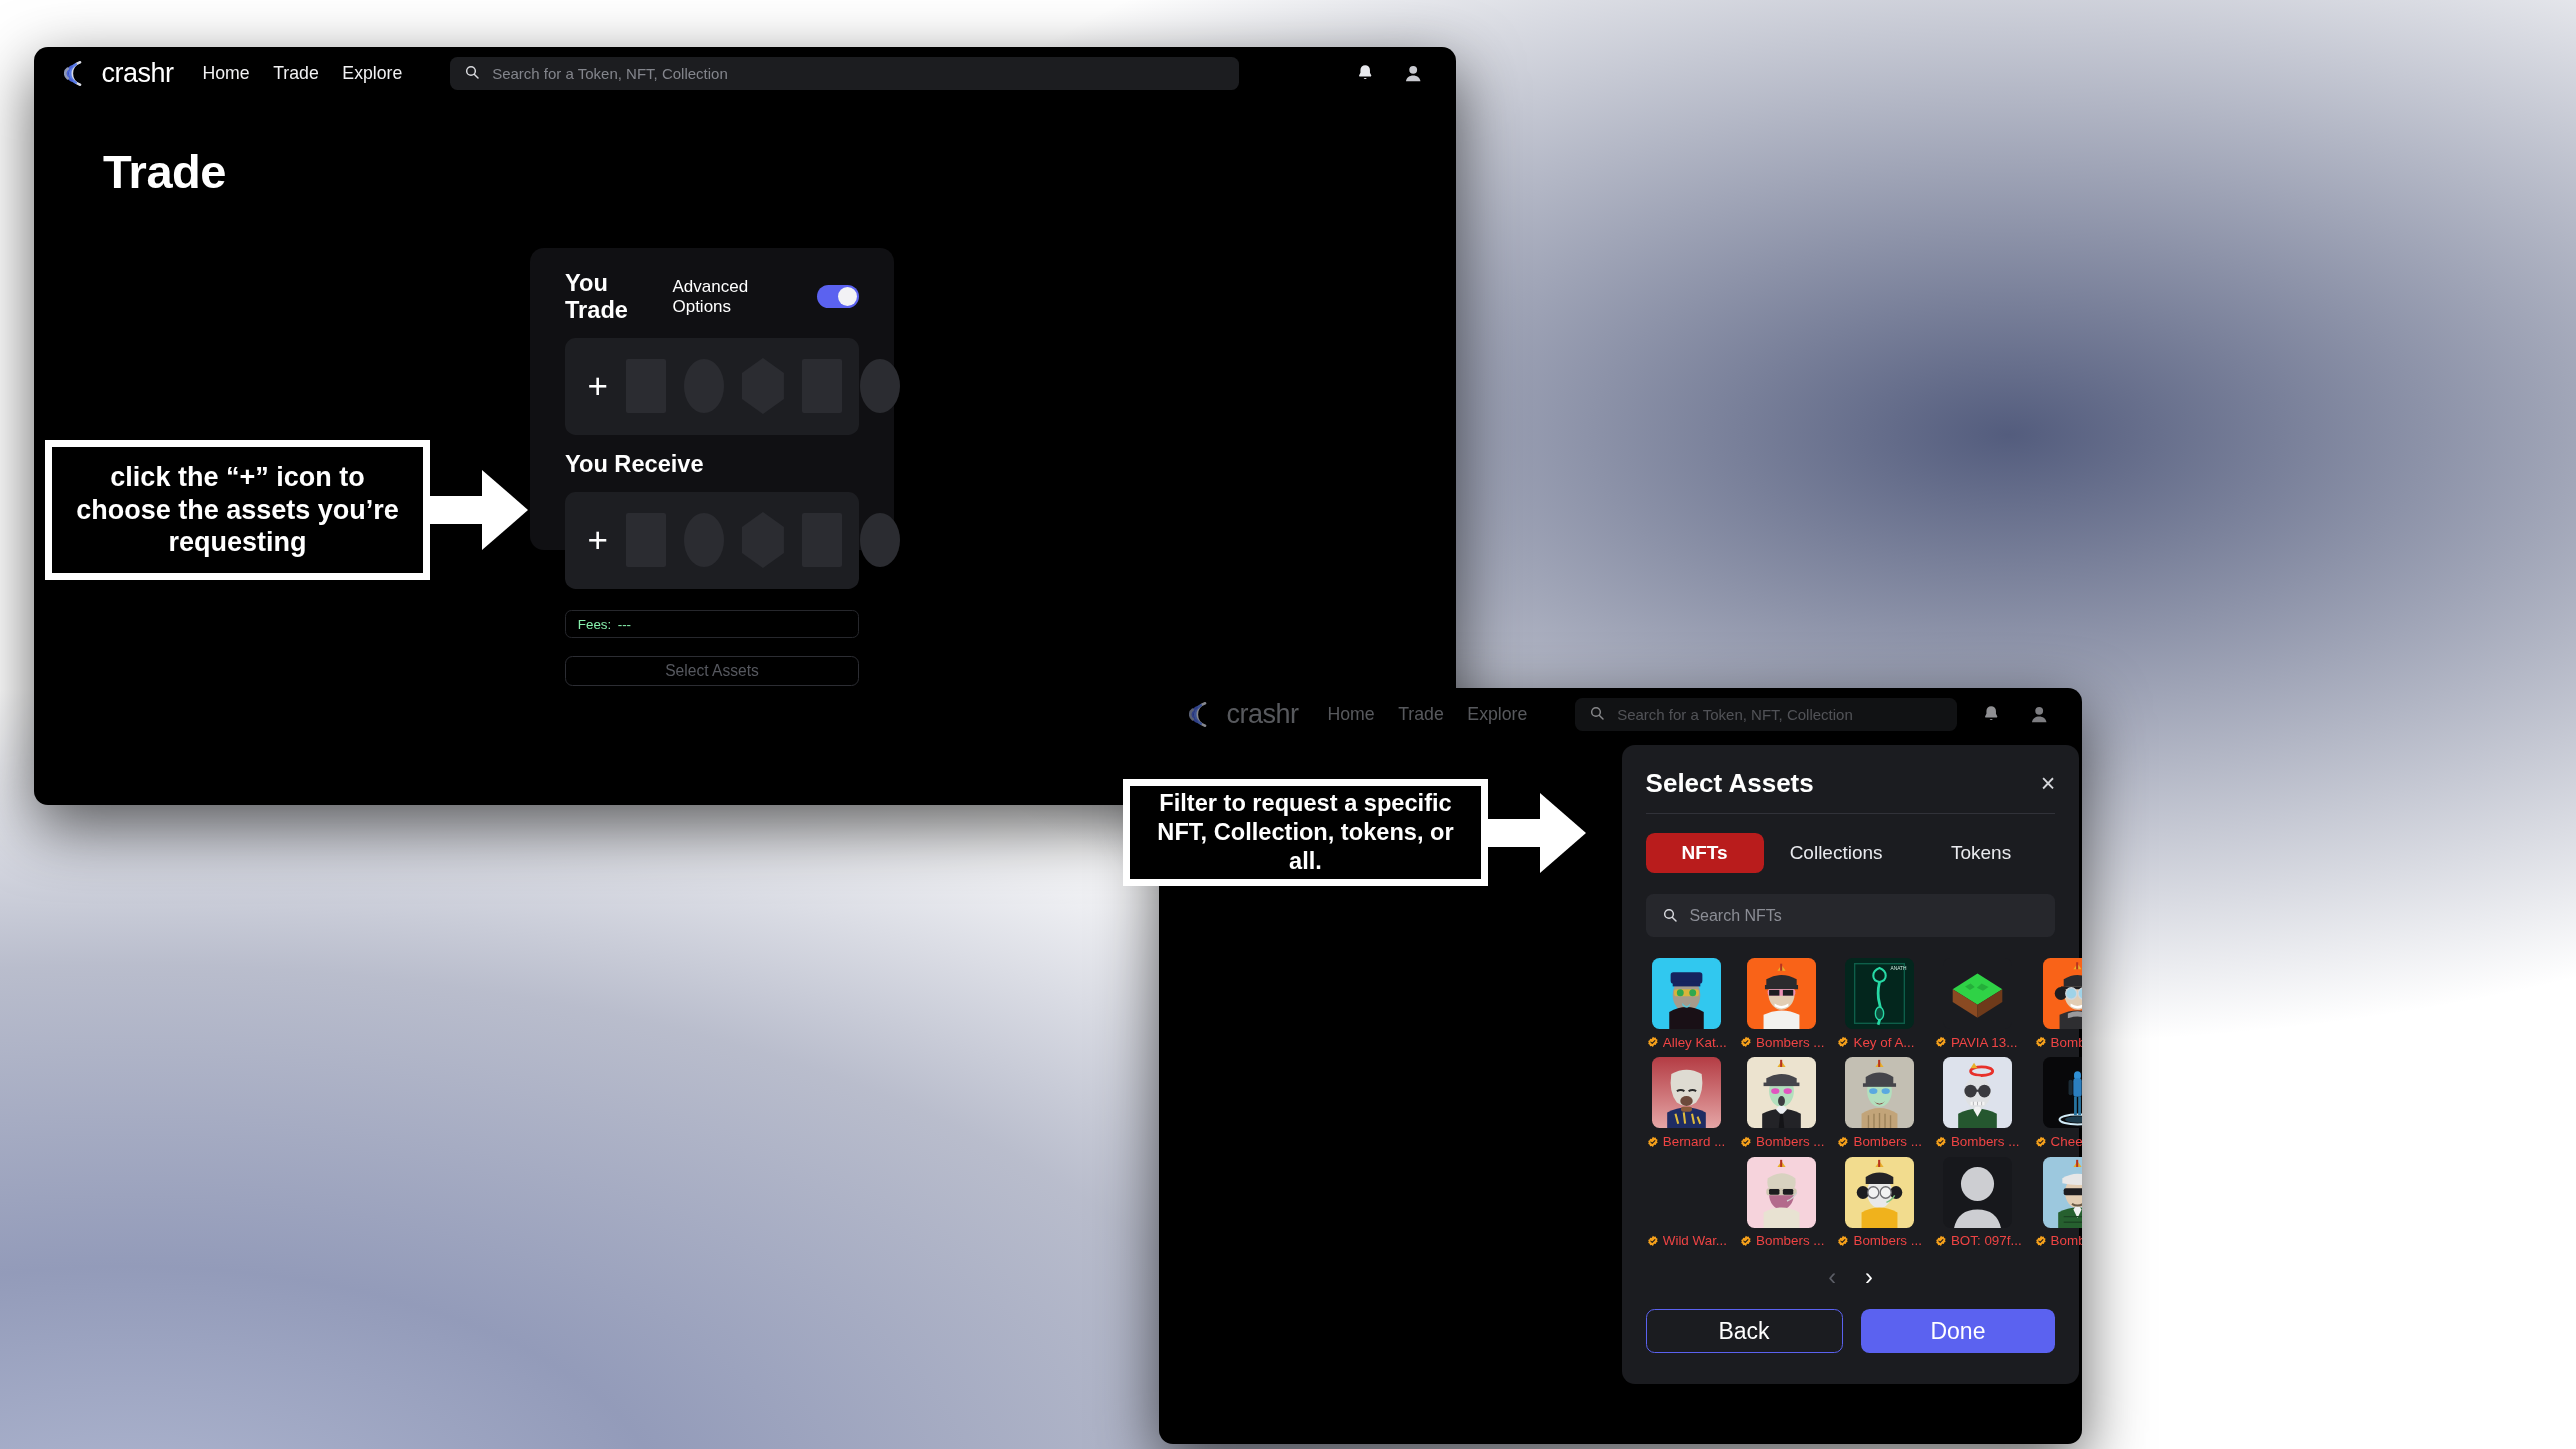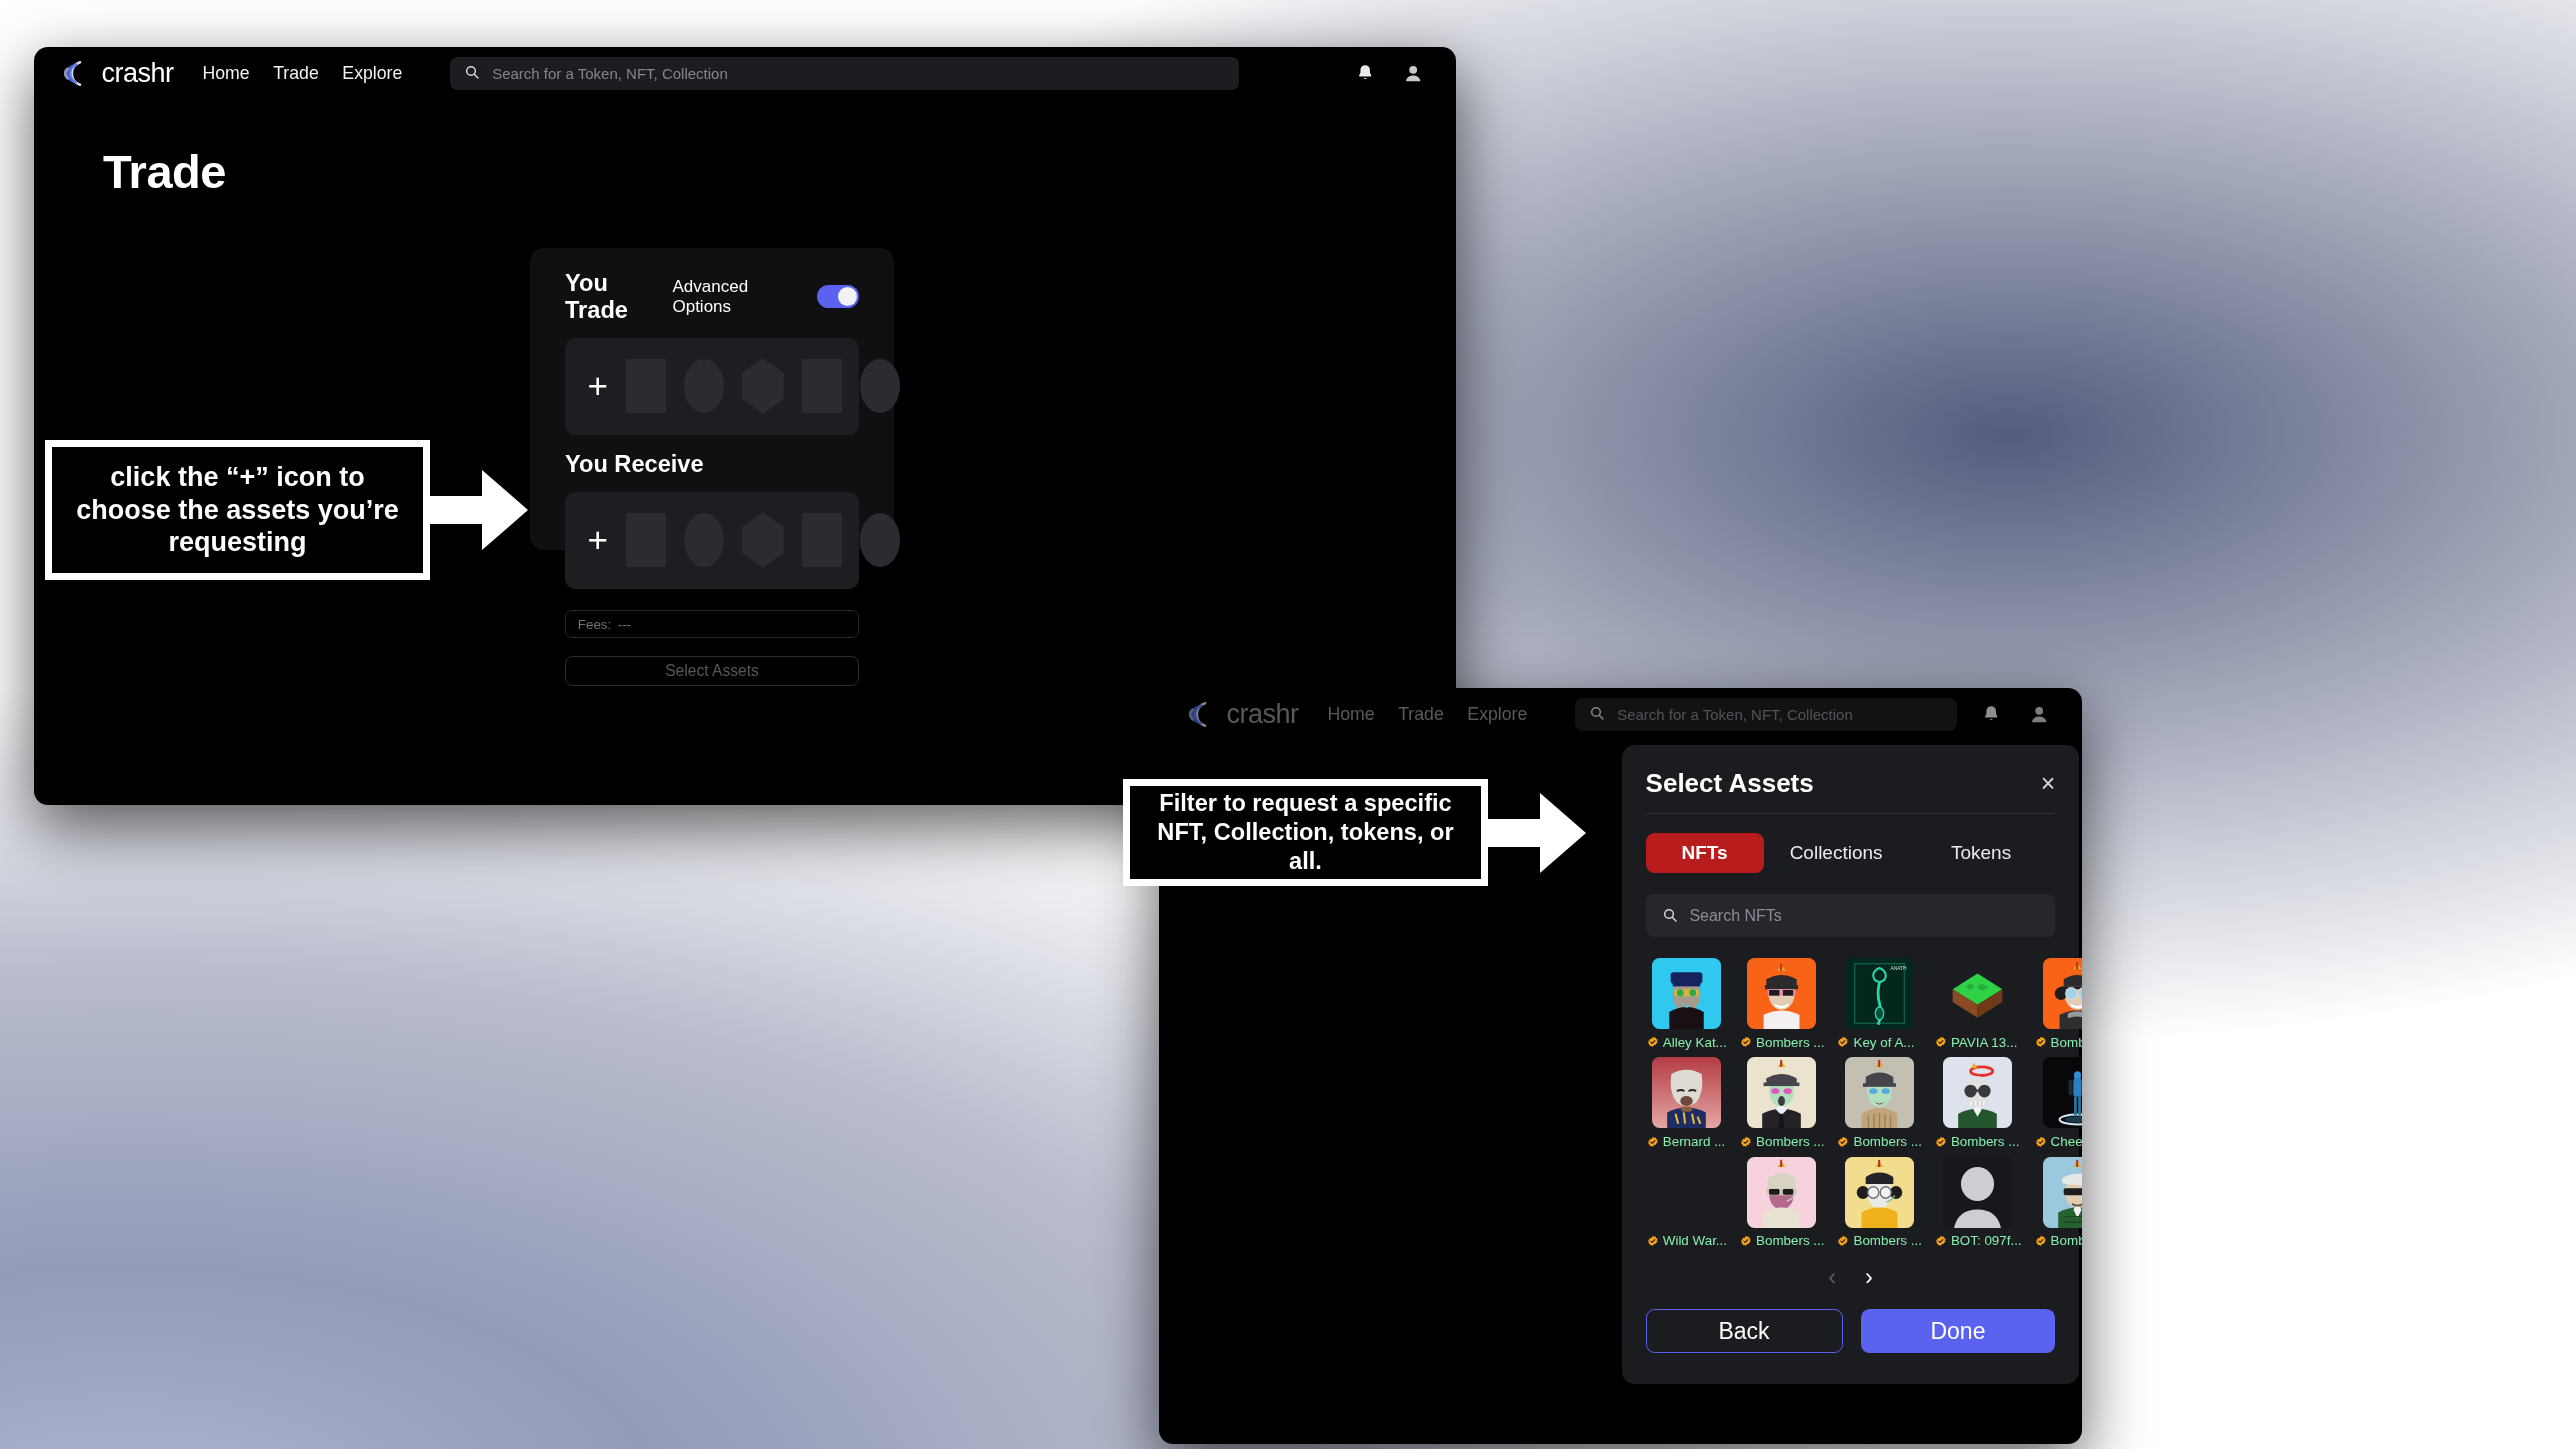--- a/index.html
+++ b/index.html
@@ -84,21 +84,21 @@
   .ph-shape{ background:#2b2c31; flex:0 0 auto; }
   .ph-sq{ width:40px; height:54px; border-radius:2.1px; }
   .ph-ci{ width:40px; height:54px; border-radius:50%; }
   .ph-hex{ width:42px; height:56px; clip-path:polygon(50% 0,100% 27%,100% 73%,50% 100%,0 73%,0 27%); }
   .sub-h{ margin-top:16px; }
   .fees{
     margin-top:21.5px; height:28px;
     border:0.5px solid #26272c; border-radius:6.4px;
     display:flex; align-items:center; padding:0 11.8px;
   }
-  .fees-text{ font-size:13.4px; color:#737373; }
+  .fees-text{ font-size:13.4px; color:#86efac; }
   .select-btn{
     margin-top:18px; height:30px;
     border:0.5px solid #2c2d33; border-radius:7.5px;
     display:flex; align-items:center; justify-content:center;
   }
   .select-btn span{ font-size:15.6px; color:#56585f; }
 
   
   #win-modal{ left:1159px; top:688px; width:923px; height:756px; }
   #win-modal .navbar .nav-link,
@@ -140,21 +140,21 @@
   }
   .nft-label{
     display:flex; align-items:center; gap:4.3px;
     margin-top:5.9px; width:100%;
     justify-content:flex-start; padding-left:1.1px;
   }
   .badge{
     width:11.8px;height:11.8px;flex:0 0 auto;
   }
   .nft-name{
-    font-size:13.4px; color:#86efac; white-space:nowrap;
+    font-size:13.4px; color:#ef4444; white-space:nowrap;
     overflow:hidden; text-overflow:clip;
   }
   .pager{ display:flex; align-items:center; justify-content:center; gap:29px; margin-top:18px; }
   .chev{ font-size:23.6px; line-height:1; }
   .chev.dis{ color:#5c5e66; }
   .chev.act{ color:#fff; }
   .modal-actions{ display:flex; gap:18px; margin-top:19.3px; }
   .btn{
     flex:1; height:44px; border-radius:8.6px;
     display:flex; align-items:center; justify-content:center;

